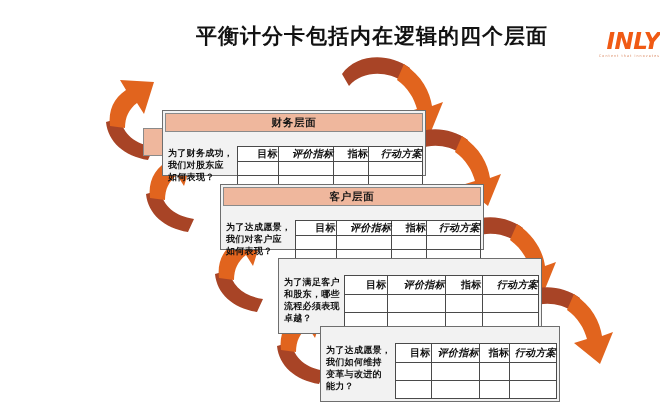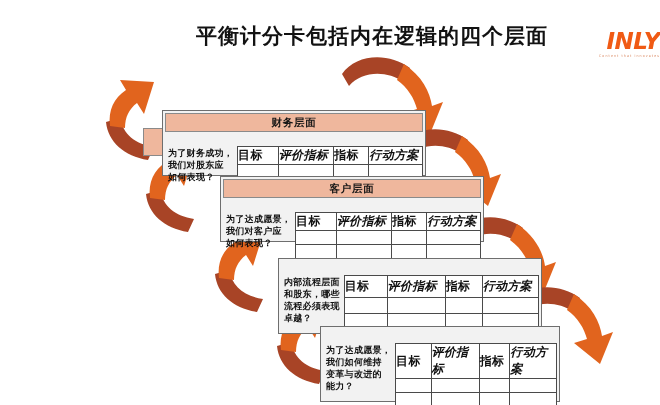--- a/index.html
+++ b/index.html
@@ -118,24 +118,24 @@
   }
   .persp-table {
     border-collapse: collapse;
     table-layout: fixed;
     background: #ffffff;
     margin-left: 2px;
     flex: 1 1 auto;
   }
   .persp-table td, .persp-table th {
     border: 1px solid #4a4a4a;
-    font-size: 12px;
+    font-size: 10px;
     font-weight: bold;
     color: #111;
-    text-align: left;
+    text-align: right;
     padding: 0;
     height: 13px;
     letter-spacing: 0.3px;
   }
   .persp-table th { height: 14px; }
   .col-a { width: 22%; }
   .col-b { width: 30%; font-style: italic; }
   .col-c { width: 19%; }
   .col-d { width: 29%; font-style: italic; }
 
@@ -228,21 +228,21 @@
               <td></td>
               <td></td>
               <td></td>
               <td></td>
             </tr>
       </tbody>
         </table>
     </div>
   </div>
 
-  <div class="persp" style="left:220px; top:176px; width:264px; height:66px;">
+  <div class="persp" style="left:220px; top:184px; width:264px; height:66px;">
     <div class="persp-head">客户层面</div>
     <div class="persp-body">
       <div class="persp-q">为了达成愿景，
 我们对客户应
 如何表现？</div>
       <table class="persp-table">
         <tbody>
             <tr>
           <th class="col-a">目标</th>
           <th class="col-b">评价指标</th>
@@ -261,21 +261,21 @@
               <td></td>
               <td></td>
             </tr>
       </tbody>
         </table>
     </div>
   </div>
 
   <div class="persp" style="left:278px; top:258px; width:264px; height:76px;">
     <div class="persp-body">
-      <div class="persp-q">内部流程层面
+      <div class="persp-q">为了满足客户
 和股东，哪些
 流程必须表现
 卓越？</div>
       <table class="persp-table">
         <tbody>
             <tr>
           <th class="col-a">目标</th>
           <th class="col-b">评价指标</th>
           <th class="col-c">指标</th>
           <th class="col-d">行动方案</th>

